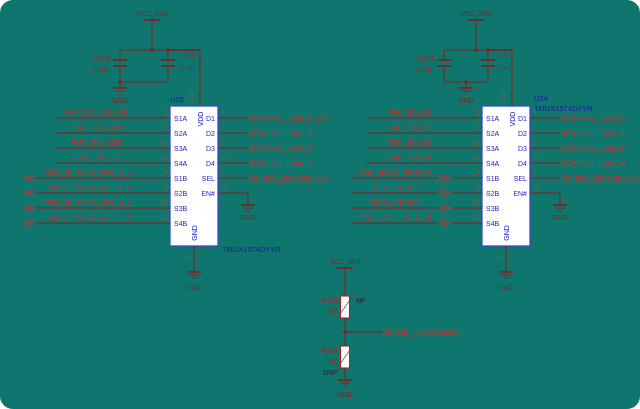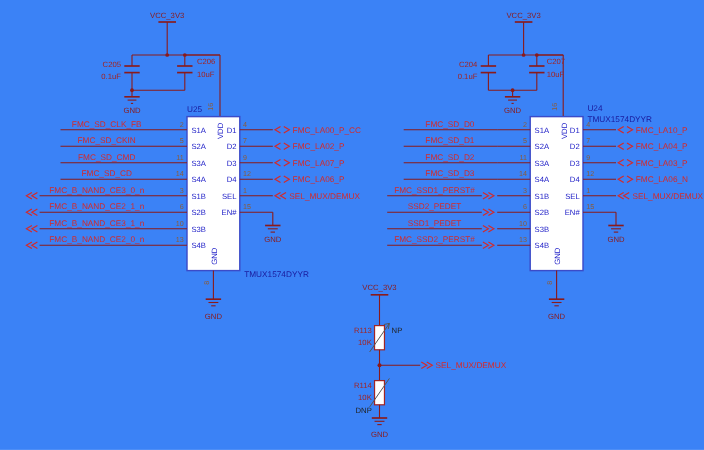--- a/index.html
+++ b/index.html
@@ -1,16 +1,16 @@
 <!DOCTYPE html>
 <html><head>
 <meta charset="utf-8">
 <style>
   html,body{margin:0;padding:0;background:#ffffff;}
-  #stage{position:relative;width:640px;height:409px;background:#3b82f6;overflow:hidden;}
+  #stage{position:relative;width:640px;height:409px;background:#0f766e;overflow:hidden;border-radius:13px;}
   svg{font-family:"Liberation Sans", sans-serif;}
   .w{stroke:#8b1a1a;stroke-width:1;fill:none;}
   .wt{stroke:#8b1a1a;stroke-width:1.5;fill:none;}
   .body{stroke:#3b4bc8;stroke-width:1.3;fill:#ffffff;}
   .rbody{stroke:#a02525;stroke-width:1.1;fill:#ffffff;}
   .ch{stroke:#d42a2a;stroke-width:1.1;fill:none;}
   .dot{fill:#8b1a1a;}
   .slash{stroke:#555;stroke-width:0.9;fill:none;}
   text{fill:#000;}
   .net{fill:#d42a2a;font-size:7.5px;}

